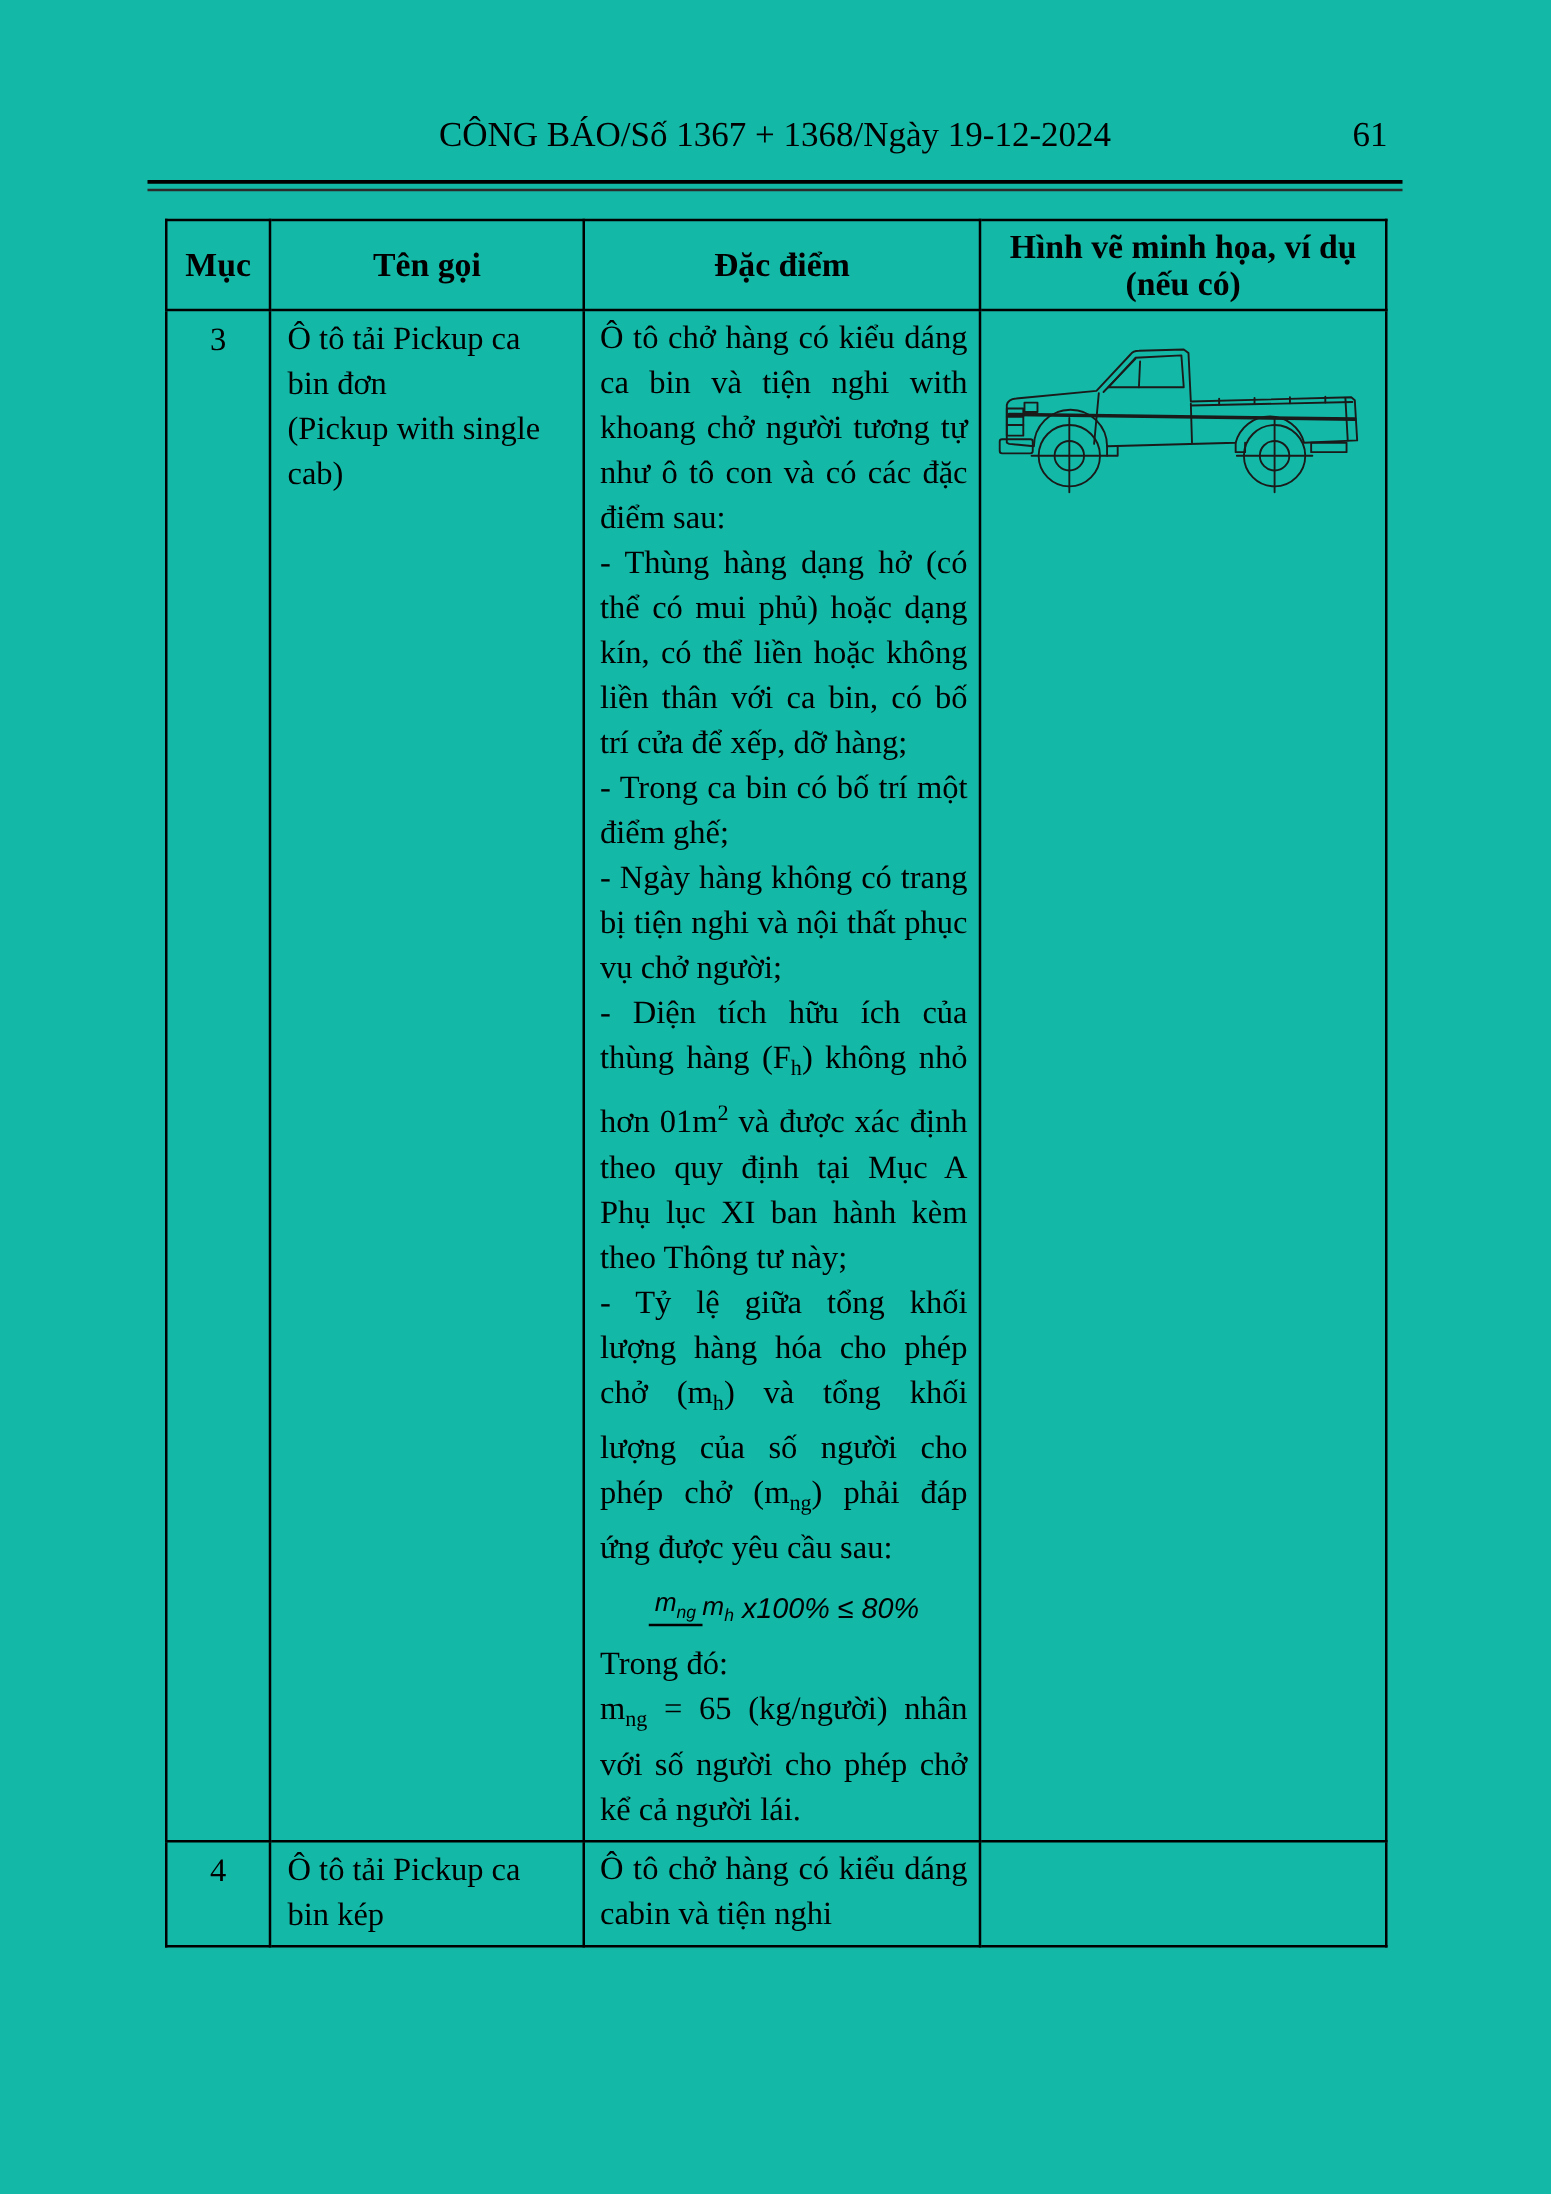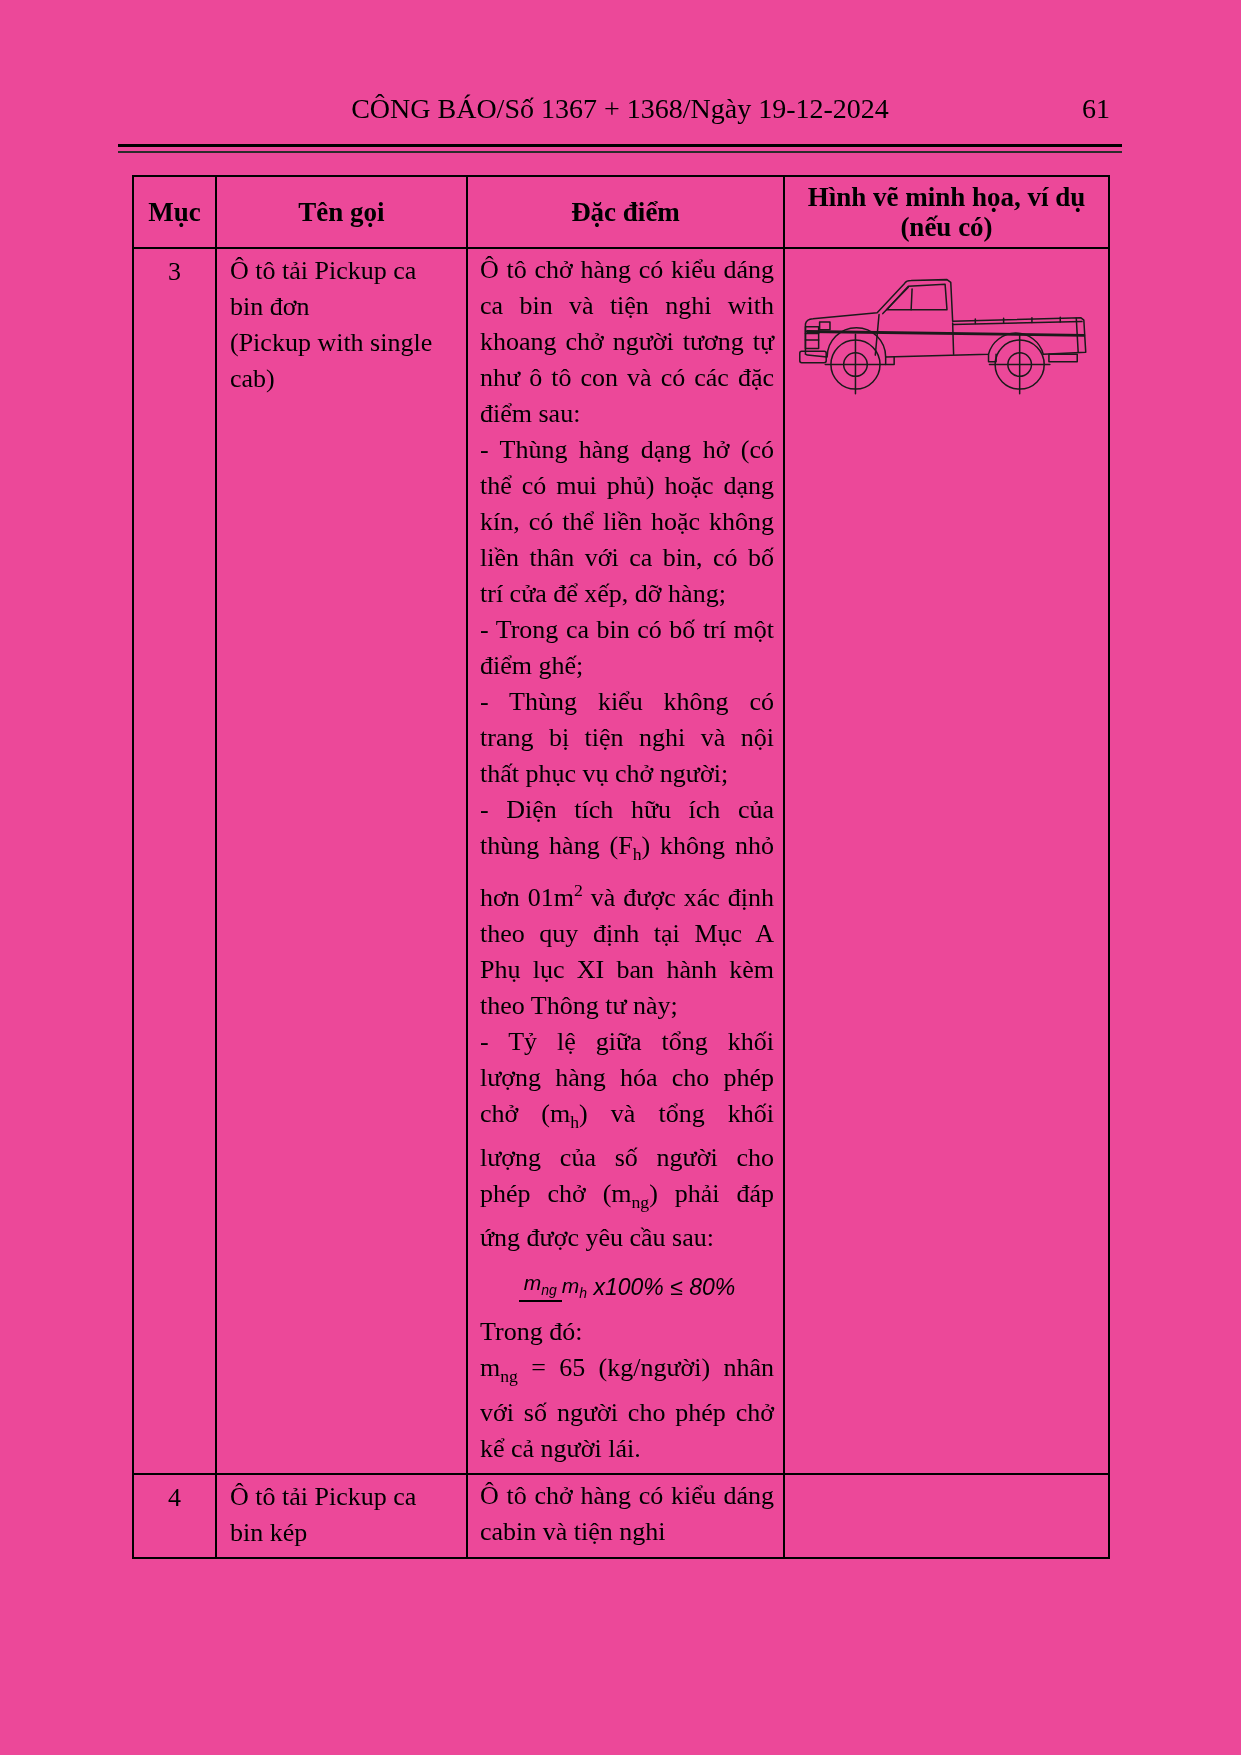--- a/index.html
+++ b/index.html
@@ -1,19 +1,19 @@
 <!DOCTYPE html>
 <html lang="vi"><head>
 <meta charset="utf-8">
 <style>
   html,body{margin:0;padding:0;background:#fff;}
   .page{
     position:relative;
     width:1241px;height:1755px;
-    background:#ec4899;
+    background:#14b8a6;
     font-family:"Liberation Serif","DejaVu Serif",serif;
     color:#000;
     overflow:hidden;
   }
   
   .page-header{
     position:absolute;top:92px;left:118px;width:1004px;
     font-size:28px;line-height:34px;
   }
   .header-title{text-align:center;}
@@ -91,21 +91,21 @@
         <td class="cell-muc">3</td>
         <td class="cell-ten">
             <p class="para">Ô tô tải Pickup ca bin đơn</p>
             <p class="para">(Pickup with single cab)</p>
           </td>
         <td class="cell-dac">
           <div>
               <p class="para">Ô tô chở hàng có kiểu dáng ca bin và tiện nghi with khoang chở người tương tự như ô tô con và có các đặc điểm sau:</p>
               <p class="para">- Thùng hàng dạng hở (có thể có mui phủ) hoặc dạng kín, có thể liền hoặc không liền thân với ca bin, có bố trí cửa để xếp, dỡ hàng;</p>
               <p class="para">- Trong ca bin có bố trí một điểm ghế;</p>
-              <p class="para">- Thùng kiểu không có trang bị tiện nghi và nội thất phục vụ chở người;</p>
+              <p class="para">- Ngày hàng không có trang bị tiện nghi và nội thất phục vụ chở người;</p>
               <p class="para">- Diện tích hữu ích của thùng hàng (F<sub>h</sub>) không nhỏ hơn 01m<sup>2</sup> và được xác định theo quy định tại Mục A Phụ lục XI ban hành kèm theo Thông tư này;</p>
               <p class="para">- Tỷ lệ giữa tổng khối lượng hàng hóa cho phép chở (m<sub>h</sub>) và tổng khối lượng của số người cho phép chở (m<sub>ng</sub>) phải đáp ứng được yêu cầu sau:</p>
             </div>
           <div class="formula-wrap">
             <span class="frac">
               <span class="fnum">m<sub>ng</sub></span>
               <span class="fden">m<sub>h</sub></span>
             </span>
             <span class="fexpr">x100% ≤ 80%</span>
           </div>

